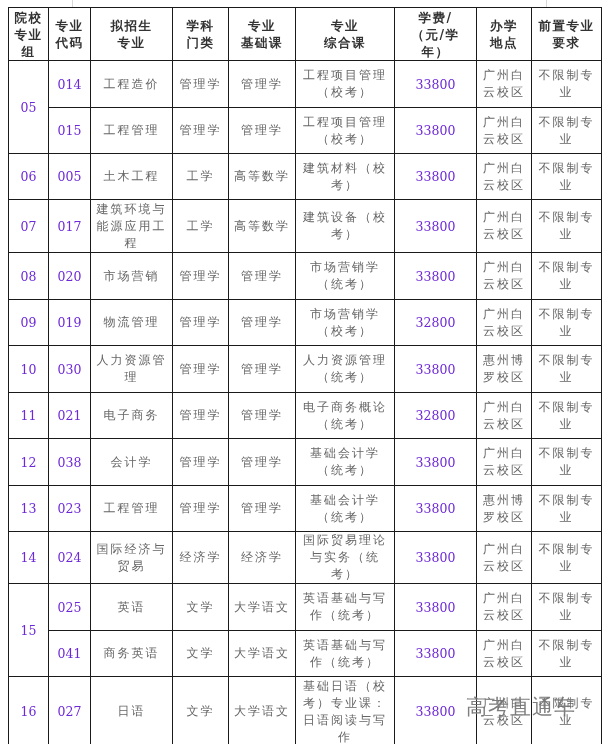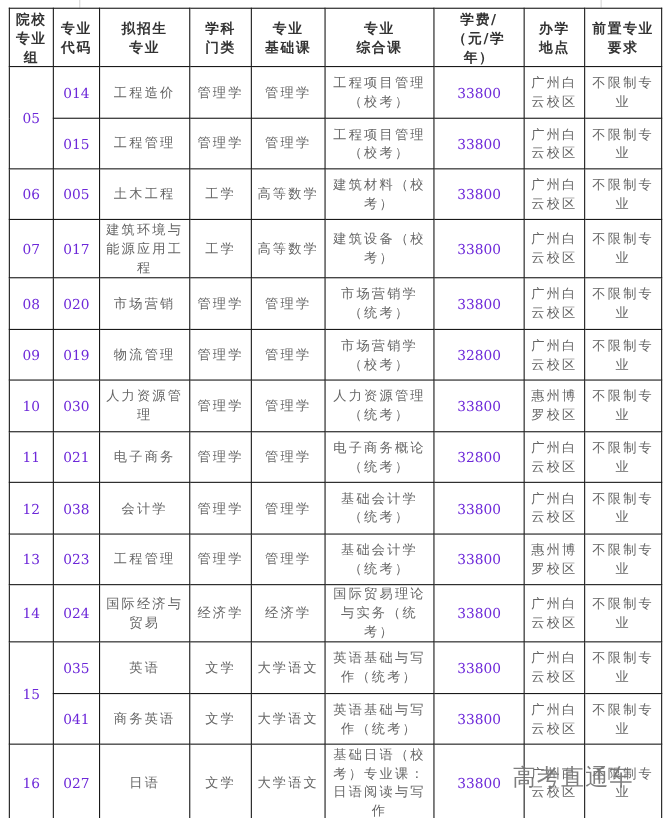--- a/index.html
+++ b/index.html
@@ -192,21 +192,21 @@
       <td>经济学</td>
       <td>经济学</td>
       <td>国际贸易理论与实务（统考）</td>
       <td class="num">33800</td>
       <td>广州白云校区</td>
       <td>不限制专业</td>
     </tr>
 
     <tr style="height:47px">
       <td class="num" rowspan="2">15</td>
-      <td class="num">035</td>
+      <td class="num">025</td>
       <td>英语</td>
       <td>文学</td>
       <td>大学语文</td>
       <td>英语基础与写作（统考）</td>
       <td class="num">33800</td>
       <td>广州白云校区</td>
       <td>不限制专业</td>
     </tr>
     <tr style="height:46px">
       <td class="num">041</td>

